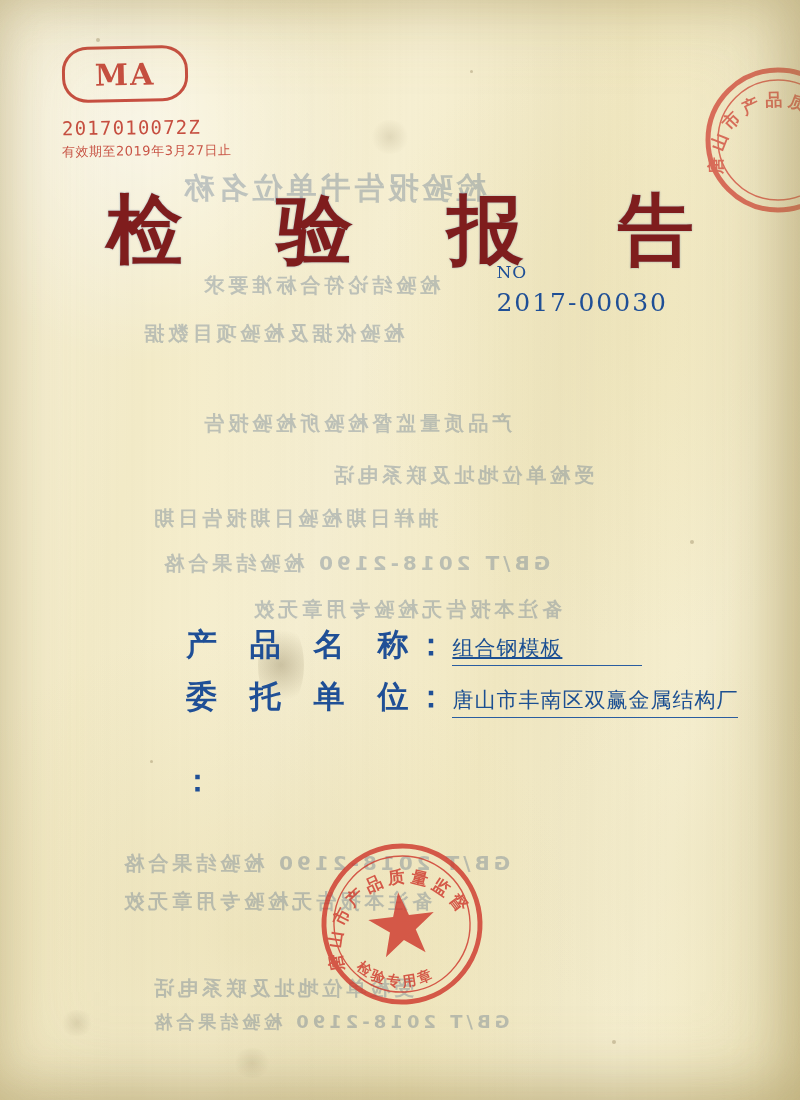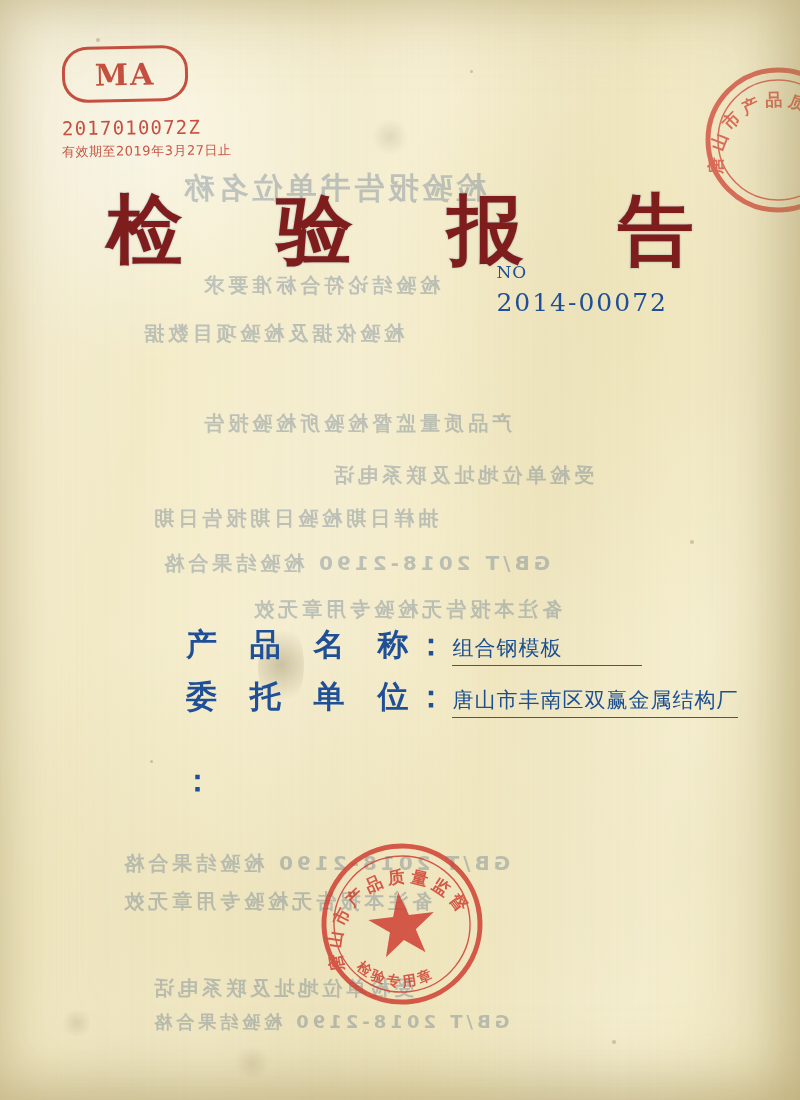--- a/index.html
+++ b/index.html
@@ -177,21 +177,21 @@
     font-family: "DejaVu Sans", "Liberation Sans", sans-serif;
     font-size: 21px;
     letter-spacing: 1px;
     padding-bottom: 3px;
     border-bottom: 1.6px solid #2a5da0;
     white-space: nowrap;
     color: #1b4f92;
   }
 
   #field-product { left: 186px; top: 624px; }
-  #field-product .field-value { min-width: 190px; }
+  #field-product .field-value { min-width: 190px; text-decoration: underline; }
 
   #field-client  { left: 186px; top: 676px; }
   #field-client  .field-value { min-width: 280px; }
 
   #field-type    { left: 186px; top: 760px; }
   #field-type    .field-value { min-width: 190px; }
 
   
   #institute {
     position: absolute;
@@ -277,21 +277,21 @@
     <path id="cornerArc" d="M 80,142 m -52,-18 A 55,55 0 1 1 132,80" fill="none"></path>
     <text class="seal-text" font-size="17" letter-spacing="5">
       <textPath href="#cornerArc" startOffset="6%">唐山市产品质量监督</textPath>
     </text>
   </svg>
 
   <div id="title">检 验 报 告</div>
 
   <div id="report-no">
     <div class="no-label">NO</div>
-    <div class="no-value">2014-00072</div>
+    <div class="no-value">2017-00030</div>
   </div>
 
   <div class="field" id="field-product">
     <span class="field-label">产 品 名 称</span>
     <span class="field-colon">：</span>
     <span class="field-value">组合钢模板</span>
   </div>
 
   <div class="field" id="field-client">
     <span class="field-label">委 托 单 位</span>

